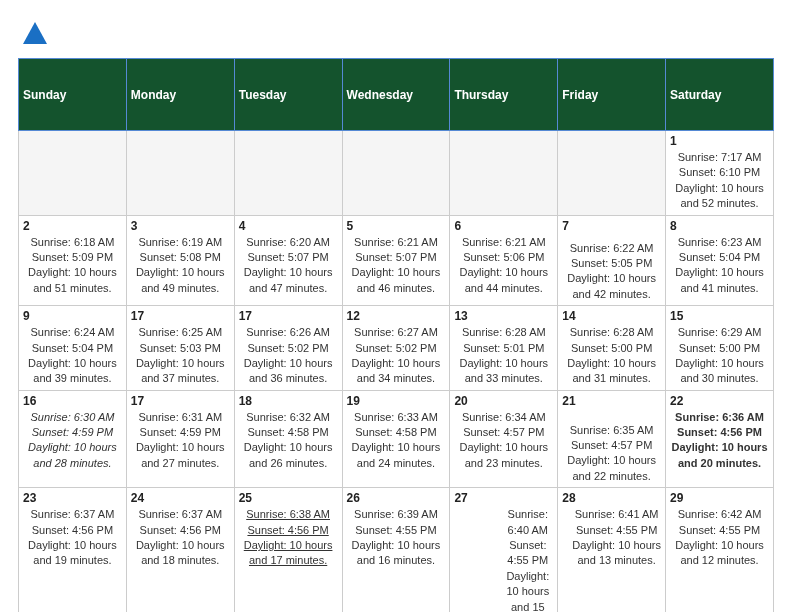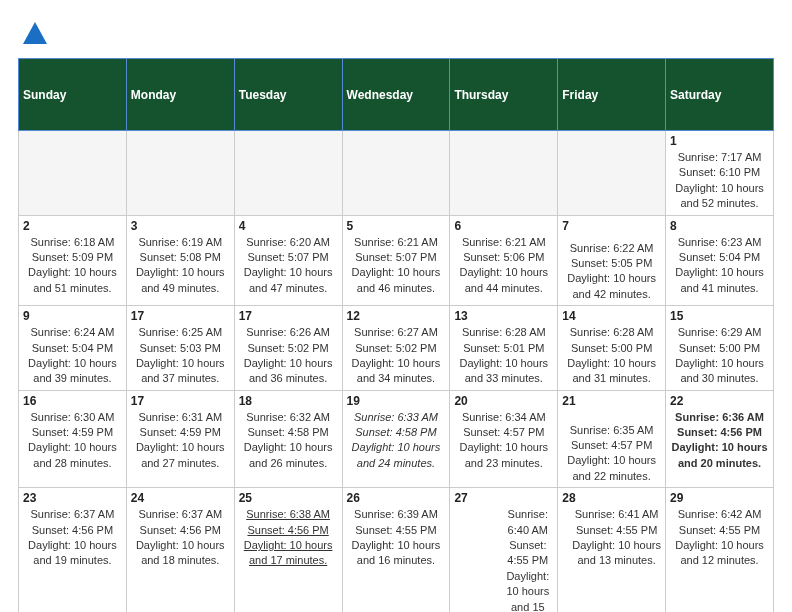--- a/index.html
+++ b/index.html
@@ -233,42 +233,42 @@
             <span class="day-num">15</span>
             <div class="day-info" style="white-space: pre-line;">Sunrise: 6:29 AM
 Sunset: 5:00 PM
 Daylight: 10 hours
 and 30 minutes.</div>
           </td>
         </tr>
         <tr>
           <td>
             <span class="day-num">16</span>
-            <div class="day-info" style="white-space: pre-line;">Sunrise: 6:30 AM
+            <div class="day-info" style="white-space: pre-line; font-style: italic;">Sunrise: 6:30 AM
 Sunset: 4:59 PM
 Daylight: 10 hours
 and 28 minutes.</div>
           </td>
           <td>
             <span class="day-num">17</span>
             <div class="day-info" style="white-space: pre-line;">Sunrise: 6:31 AM
 Sunset: 4:59 PM
 Daylight: 10 hours
 and 27 minutes.</div>
           </td>
           <td>
             <span class="day-num">18</span>
             <div class="day-info" style="white-space: pre-line;">Sunrise: 6:32 AM
 Sunset: 4:58 PM
 Daylight: 10 hours
 and 26 minutes.</div>
           </td>
           <td>
             <span class="day-num">19</span>
-            <div class="day-info" style="white-space: pre-line; font-style: italic;">Sunrise: 6:33 AM
+            <div class="day-info" style="white-space: pre-line;">Sunrise: 6:33 AM
 Sunset: 4:58 PM
 Daylight: 10 hours
 and 24 minutes.</div>
           </td>
           <td>
             <span class="day-num">20</span>
             <div class="day-info" style="white-space: pre-line;">Sunrise: 6:34 AM
 Sunset: 4:57 PM
 Daylight: 10 hours
 and 23 minutes.</div>

